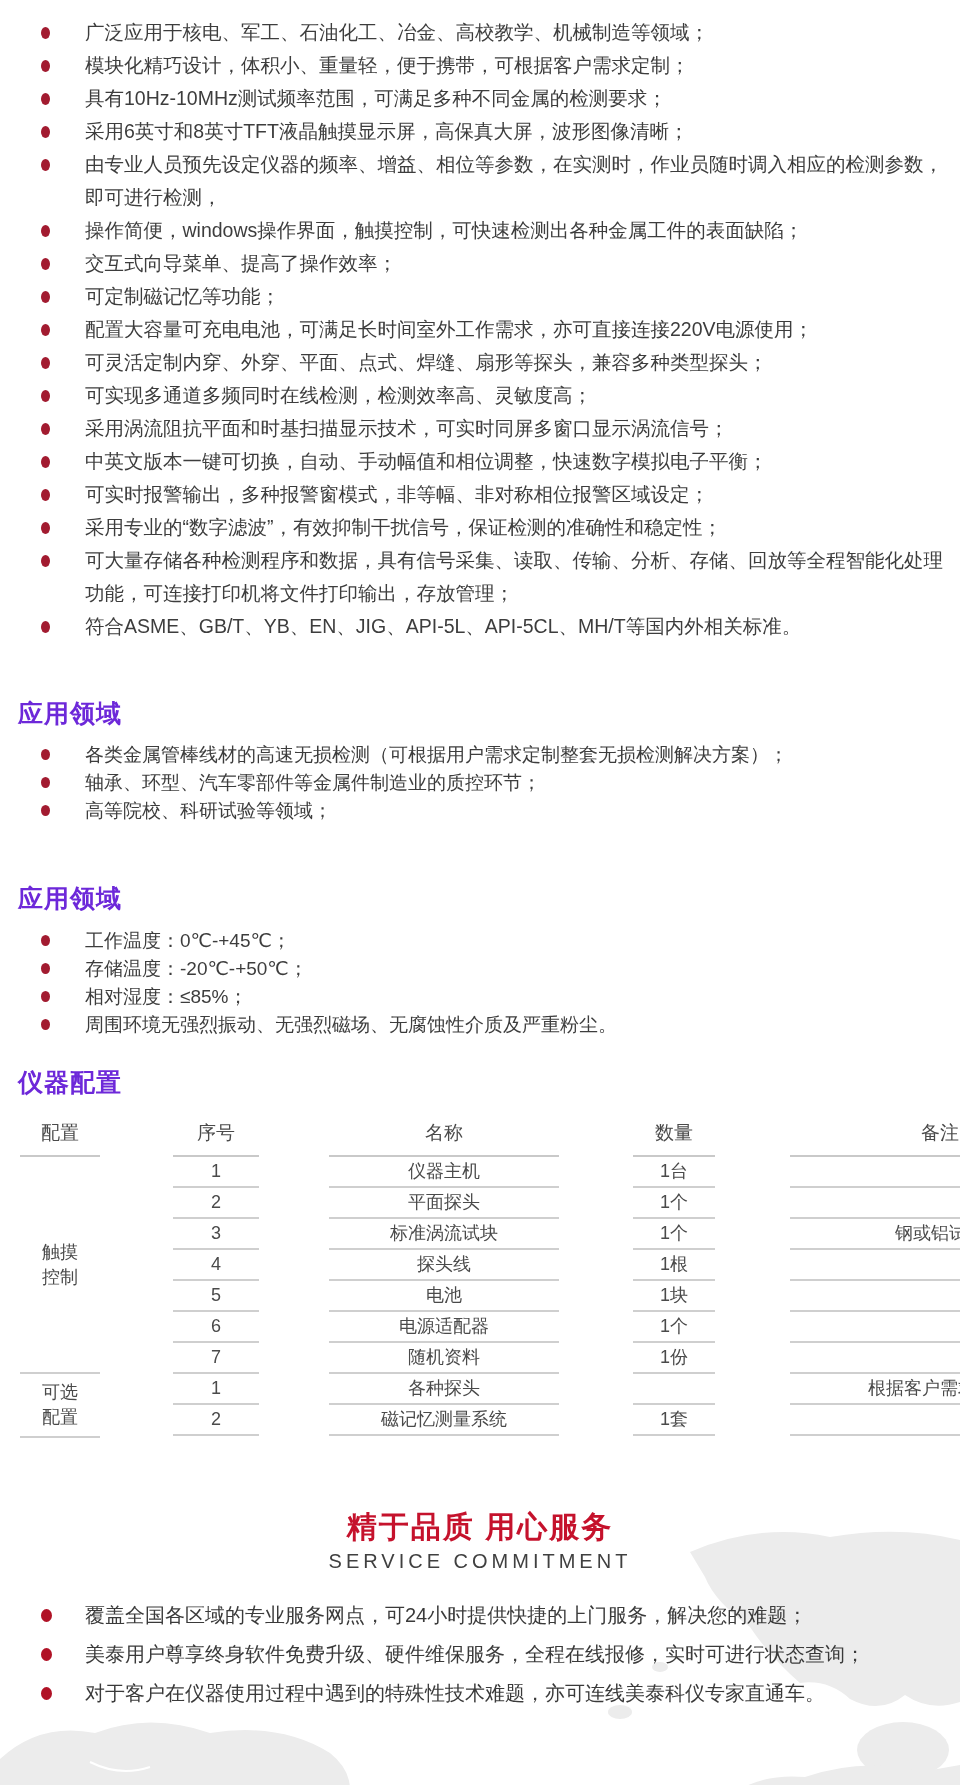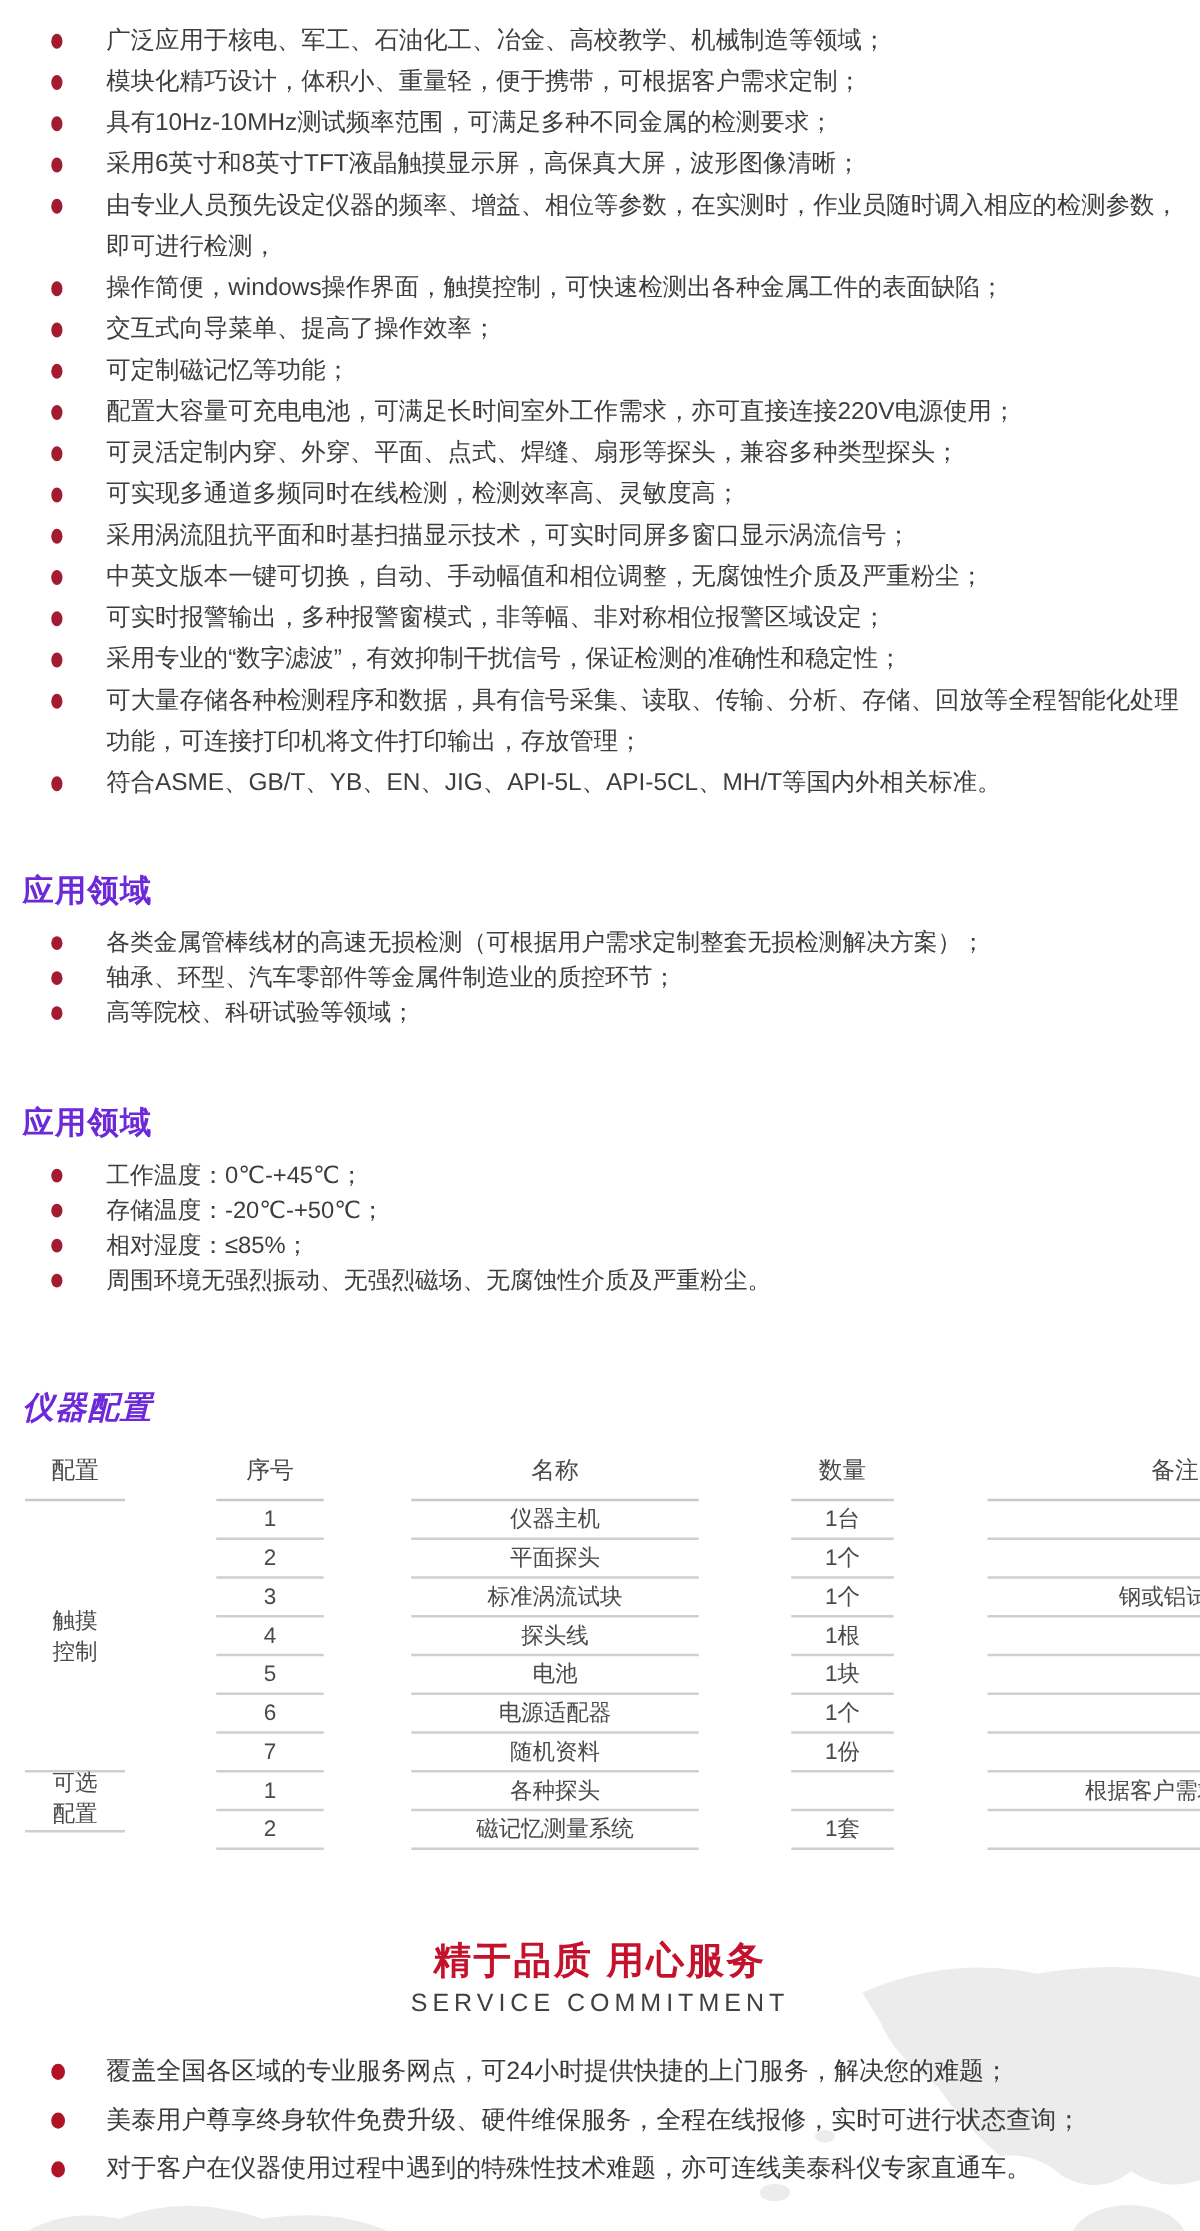--- a/index.html
+++ b/index.html
@@ -20,21 +20,21 @@
   .sub-list .b-item{font-size:19px;line-height:28px;}
   .sub-list .b-dot{top:8px;width:9px;height:11px;}
   .features{margin-top:16px;}
   
   .sec-heading{
     margin-left:18px;font-size:25px;line-height:30px;font-weight:700;
     color:#6d28d9;letter-spacing:1px;
   }
   .h-app1{margin-top:55px;}
   .h-app2{margin-top:58px;}
-  .h-config{margin-top:72px;font-style:italic;}
+  .h-config{margin-top:28px;}
   .after-heading{margin-top:13px;}
   .after-heading2{margin-top:14px;}
   
   .cfg-table{display:flex;padding-left:20px;margin-top:15px;gap:36px;}
   .t-col{flex:none;}
   .col-config{width:80px;}
   .col-seq{width:86px;margin-left:37px;}
   .col-name{width:230px;margin-left:34px;}
   .col-qty{width:82px;margin-left:38px;}
   .col-note{width:300px;margin-left:39px;}
@@ -45,21 +45,21 @@
   .t-cell{
     height:31px;line-height:28px;text-align:center;font-size:18px;color:#4a4a4a;
     border-bottom:2px solid #cfcfcf;box-sizing:border-box;
     overflow:hidden;white-space:nowrap;
   }
   .t-group{
     display:flex;align-items:center;justify-content:center;
     border-bottom:2px solid #cfcfcf;box-sizing:border-box;
   }
   .group-standard{height:217px;}
-  .group-optional{height:48px;font-family:Liberation Mono, monospace;}
+  .group-optional{height:64px;}
   .group-label{
     width:42px;line-height:25px;font-size:18px;color:#4a4a4a;text-align:center;
     word-break:break-all;
   }
   
   .service{position:relative;}
   .map-bg{position:absolute;left:0;top:0;z-index:0;}
   .svc-content{position:relative;z-index:1;}
   .svc-title{
     margin-top:69px;text-align:center;font-size:30px;font-weight:800;
@@ -135,21 +135,21 @@
         <span>可实现多通道多频同时在线检测，检测效率高、灵敏度高；</span>
       </li>
 
       <li class="b-item">
         <span class="b-dot"></span>
         <span>采用涡流阻抗平面和时基扫描显示技术，可实时同屏多窗口显示涡流信号；</span>
       </li>
 
       <li class="b-item">
         <span class="b-dot"></span>
-        <span>中英文版本一键可切换，自动、手动幅值和相位调整，无腐蚀性介质及严重粉尘；</span>
+        <span>中英文版本一键可切换，自动、手动幅值和相位调整，快速数字模拟电子平衡；</span>
       </li>
 
       <li class="b-item">
         <span class="b-dot"></span>
         <span>可实时报警输出，多种报警窗模式，非等幅、非对称相位报警区域设定；</span>
       </li>
 
       <li class="b-item">
         <span class="b-dot"></span>
         <span>采用专业的“数字滤波”，有效抑制干扰信号，保证检测的准确性和稳定性；</span>

